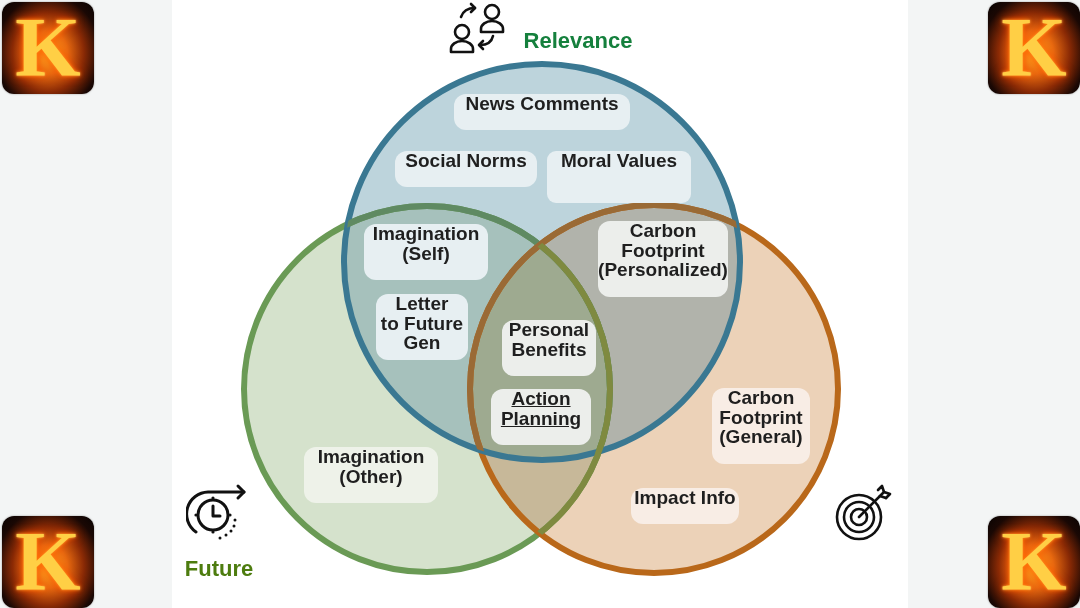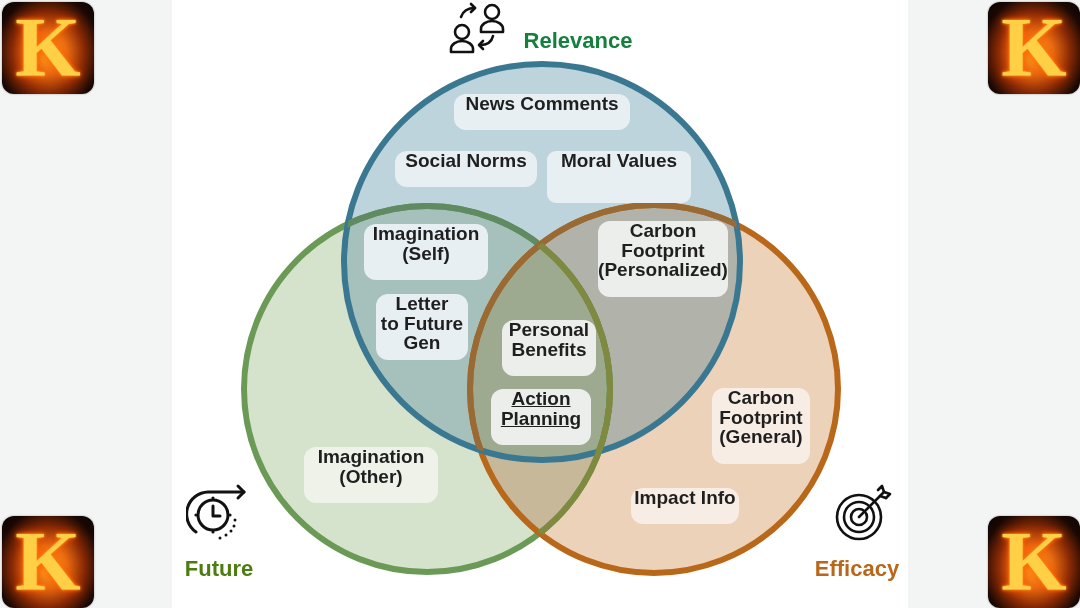--- a/index.html
+++ b/index.html
@@ -152,21 +152,20 @@
   <g fill="none" stroke="#111" stroke-width="2.6" stroke-linecap="round" stroke-linejoin="round">
     <circle cx="27" cy="33" r="22"></circle>
     <circle cx="27" cy="33" r="15"></circle>
     <circle cx="27" cy="33" r="8"></circle>
     <path d="M27 33 L52 8"></path>
     <path d="M46 6 l4 -4 l2 6 l6 2 l-4 4"></path>
     <path d="M48 12 l6 2"></path>
   </g>
 </svg>
 <div class="group-label" style="left:800px;top:555px;width:114px;color:#b9681a;line-height:27px;">
-  <div>Efficacy</div>
 </div>
 
 <div class="pill blue" style="left:454px;top:94px;width:176px;height:36px;">
   <div>
       <div>News Comments</div>
     </div>
 </div>
 <div class="pill blue" style="left:395px;top:151px;width:142px;height:36px;">
   <div>
       <div>Social Norms</div>

